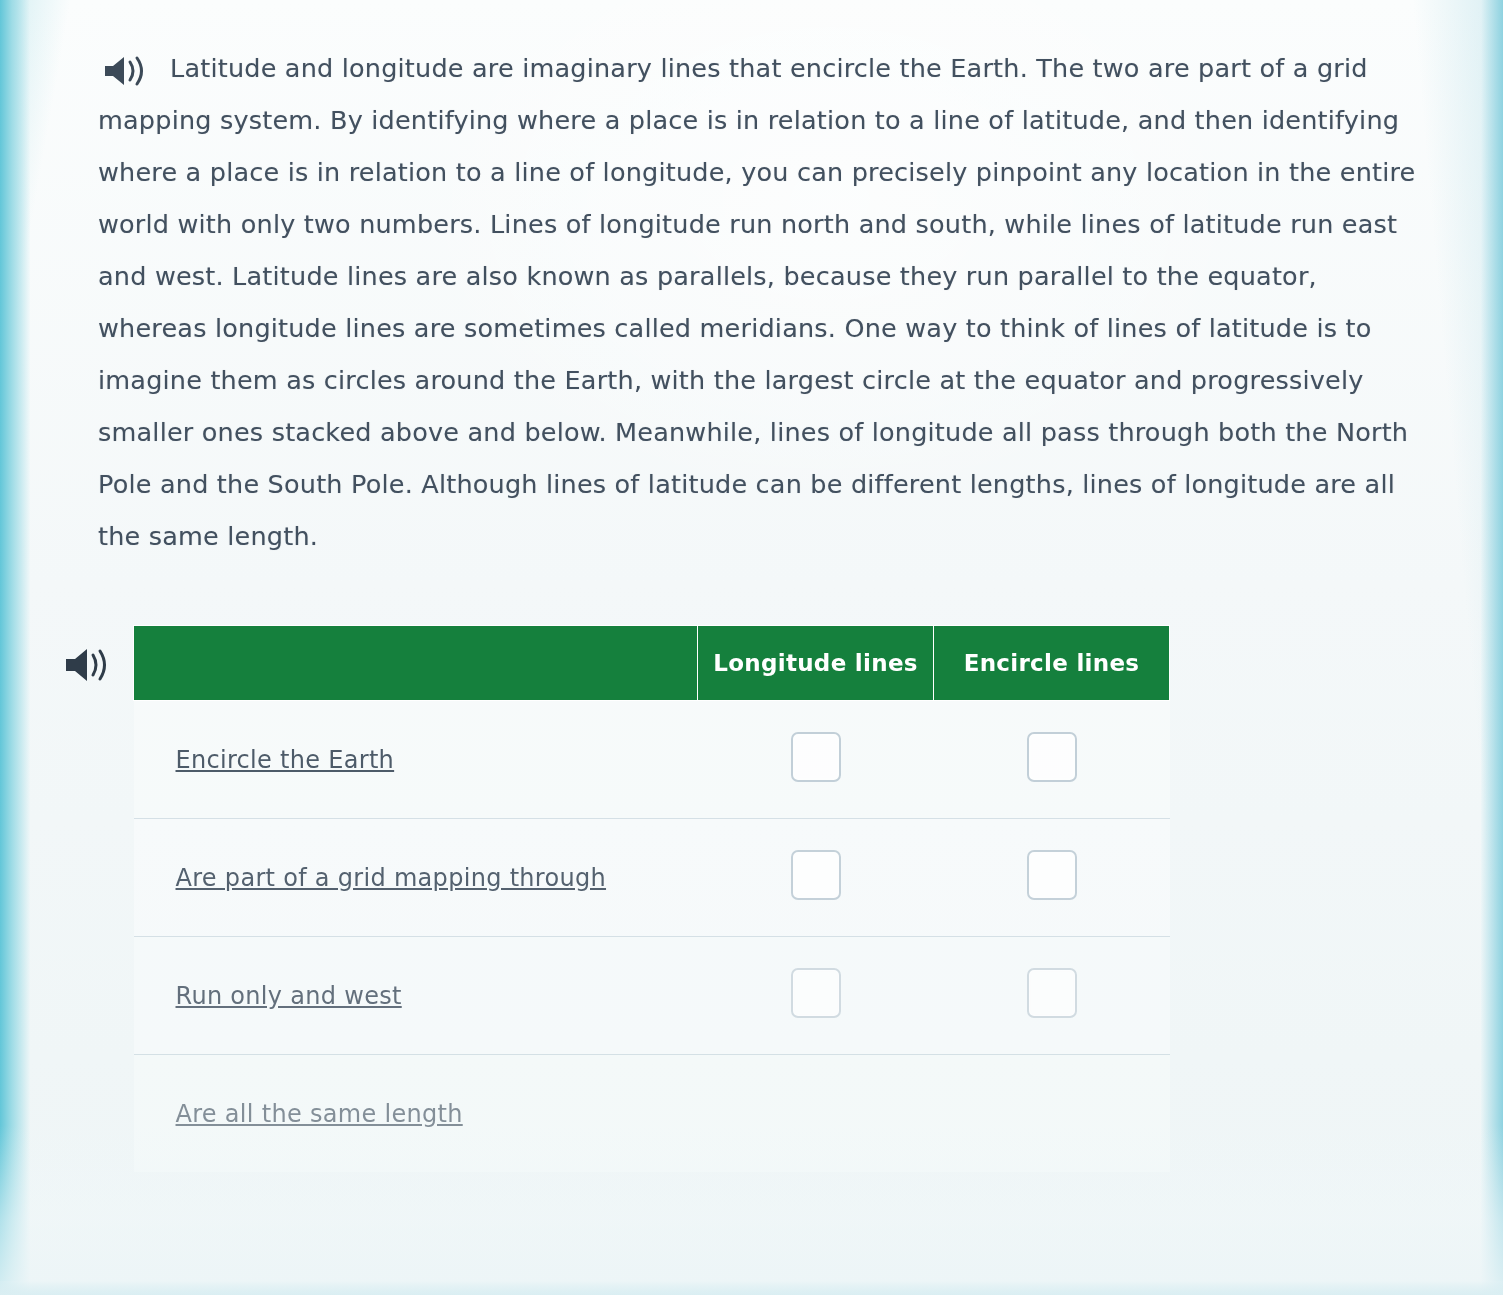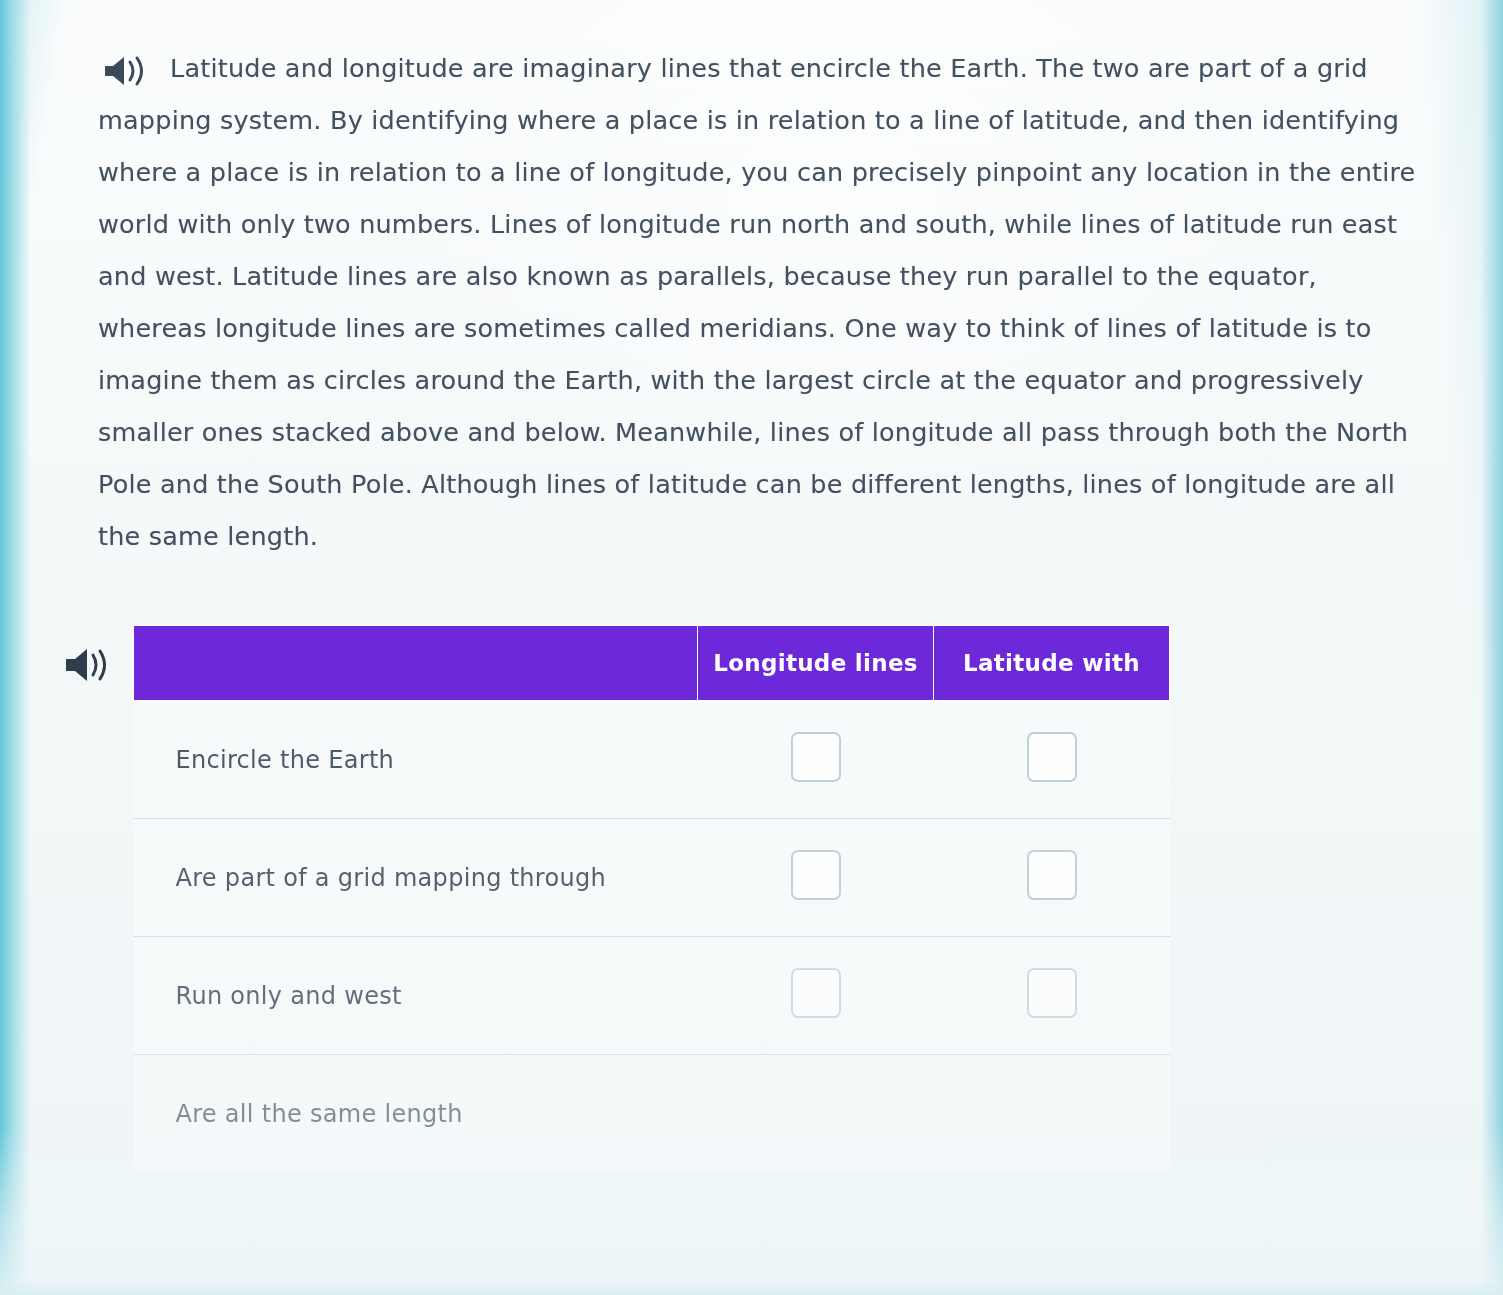--- a/index.html
+++ b/index.html
@@ -97,21 +97,21 @@
     left: 133px;
     top: 625px;
     width: 1027px;
   }
   table.matrix {
     border-collapse: collapse;
     width: 1027px;
     table-layout: fixed;
   }
   table.matrix th {
-    background: #6d28d9;
+    background: #15803d;
     color: #ffffff;
     font-size: 23px;
     font-weight: 600;
     height: 72px;
     vertical-align: middle;
     border: 1px solid #ffffff;
     letter-spacing: 0.3px;
   }
   th.head-blank {
     width: 561px;
@@ -120,20 +120,21 @@
   th.head-col {
     width: 233px;
   }
   table.matrix td {
     height: 115px;
     vertical-align: middle;
     font-size: 24px;
     color: #4c5a68;
     border-bottom: 1px solid rgba(190,205,215,0.55);
     background: rgba(255,255,255,0.35);
+    text-decoration: underline;
   }
   td.row-label {
     padding-left: 42px;
     text-align: left;
     letter-spacing: 0.3px;
   }
   td.cell-check {
     text-align: center;
   }
   .checkbox {
@@ -192,21 +193,21 @@
       <path d="M38 6 Q47 20 38 34" stroke="#2f3c49" stroke-width="3" fill="none" stroke-linecap="round"></path>
     </svg>
   </span>
 
   <div class="table-wrap">
     <table class="matrix">
       <thead>
         <tr>
           <th class="head-blank"></th>
           <th class="head-col">Longitude lines</th>
-          <th class="head-col">Latitude with</th>
+          <th class="head-col">Encircle lines</th>
         </tr>
       </thead>
       <tbody>
         <tr class="r0">
           <td class="row-label">Encircle the Earth</td>
           <td class="cell-check"><span class="checkbox"></span></td>
           <td class="cell-check"><span class="checkbox"></span></td>
         </tr>
         <tr class="r1">
           <td class="row-label">Are part of a grid mapping through</td>

